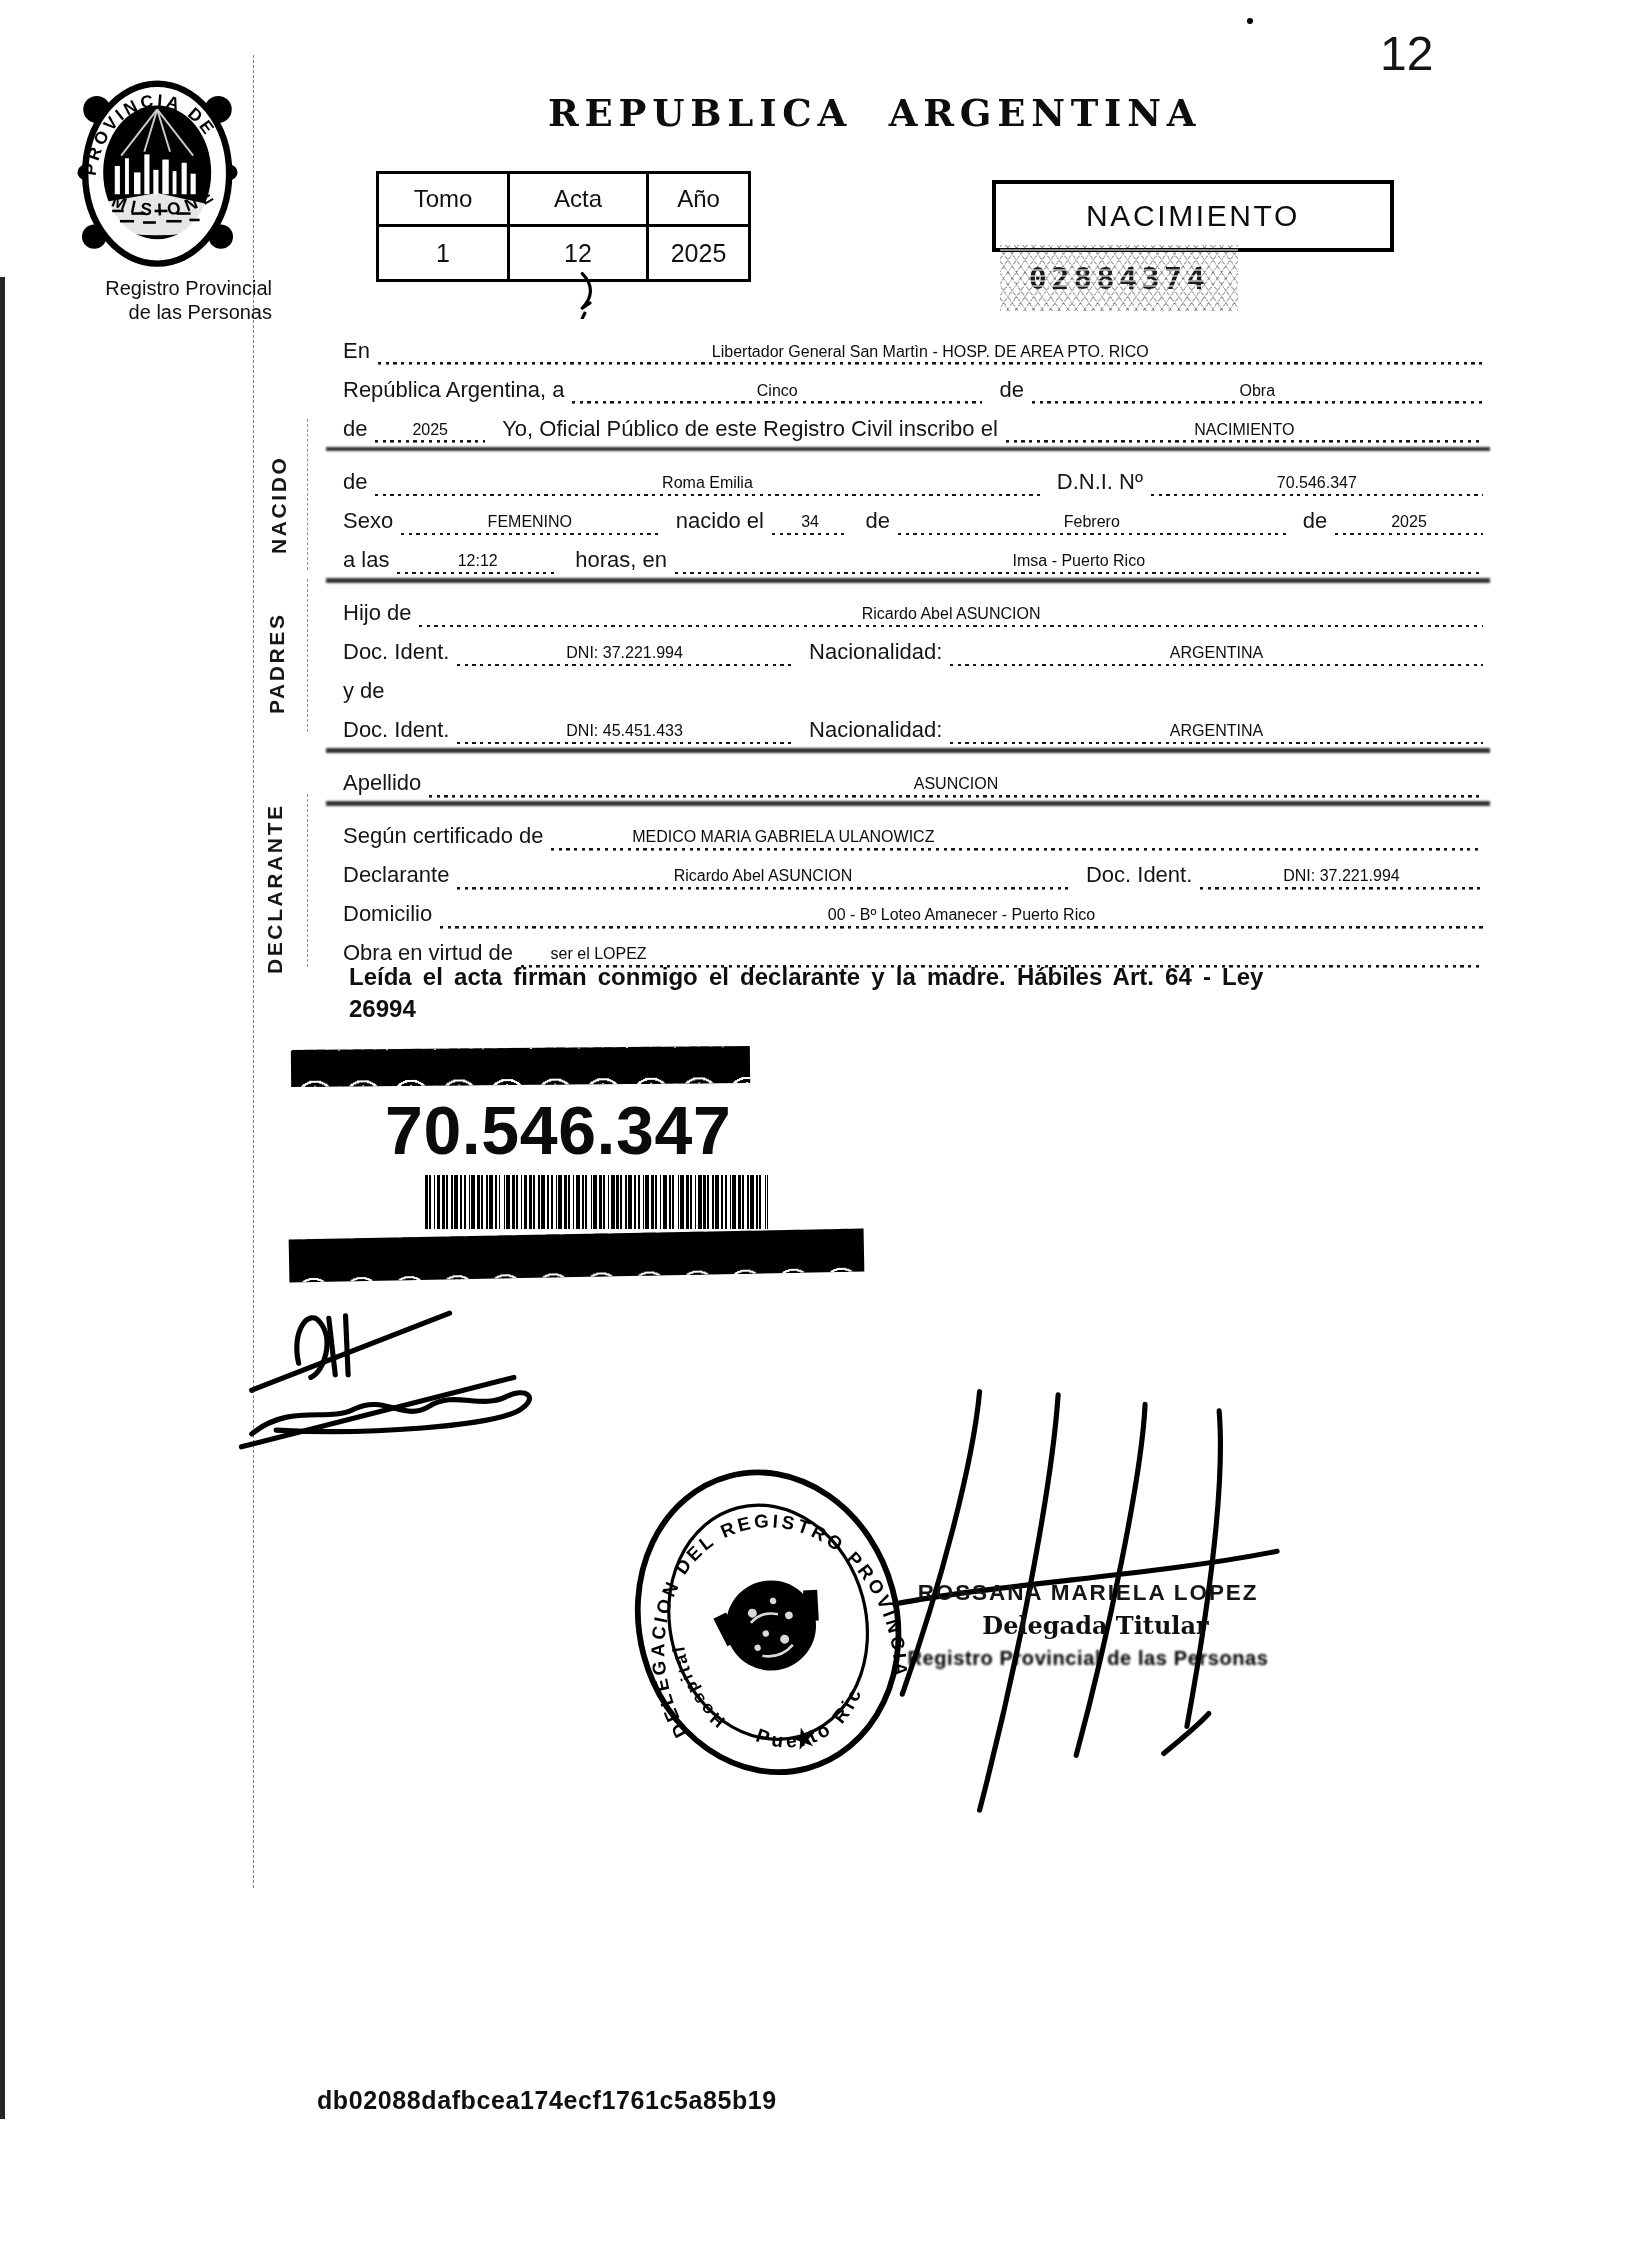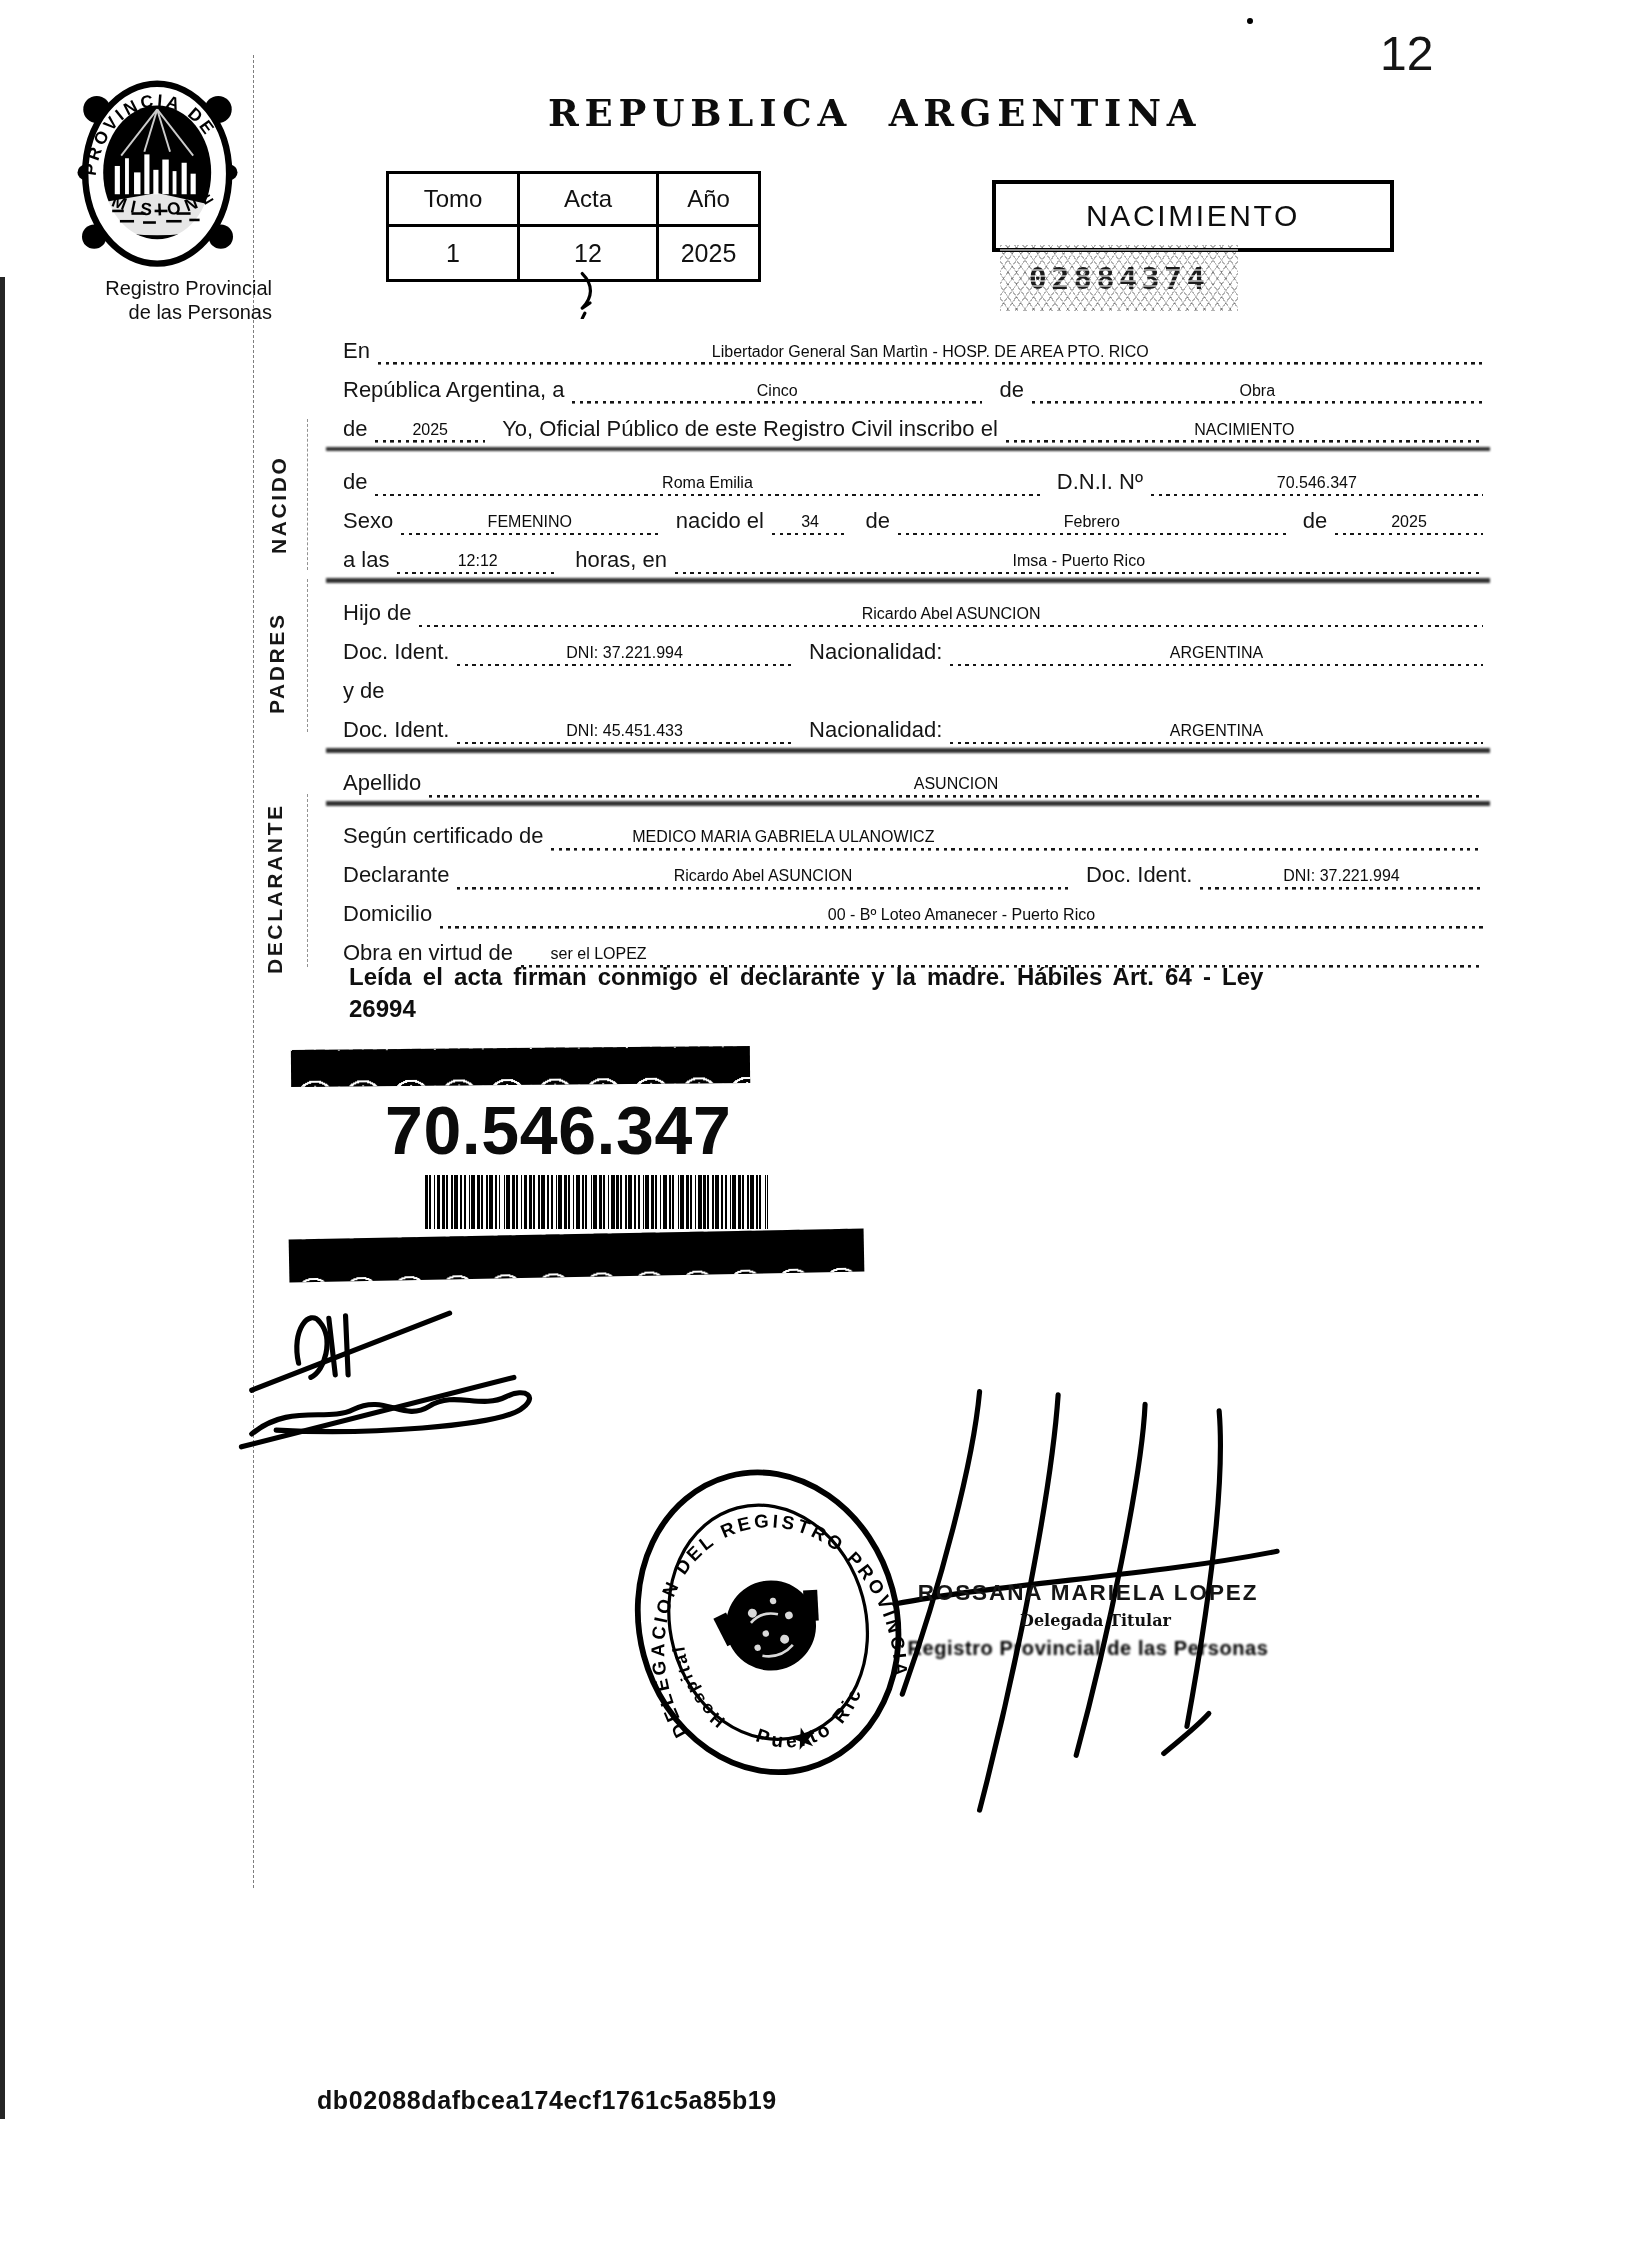--- a/index.html
+++ b/index.html
@@ -18,21 +18,21 @@
   
   .logo{position:absolute;left:72px;top:76px;width:171px;height:196px;}
   .logo-caption{position:absolute;left:40px;top:276px;width:232px;text-align:right;
                 font-size:20px;line-height:24px;color:#101010;}
 
   .title{position:absolute;left:548px;top:91px;width:644px;text-align:center;
          font-family:"DejaVu Serif",serif;font-weight:700;font-size:37px;
          letter-spacing:5.8px;word-spacing:18px;color:#0d0d0d;white-space:nowrap;}
 
   
-  .reg-table{position:absolute;left:386px;top:171px;border-collapse:collapse;}
+  .reg-table{position:absolute;left:376px;top:171px;border-collapse:collapse;}
   .reg-table td{border:3.2px solid #000;text-align:center;vertical-align:middle;
                 font-size:24px;color:#111;}
   .reg-table tr:first-child td{height:48px;}
   .reg-table tr:last-child td{height:50px;font-size:25px;}
   .c1{width:126px;} .c2{width:134px;} .c3{width:97px;}
 
   .table-squiggle{position:absolute;left:573px;top:271px;}
 
   
   .nac-box{position:absolute;left:992px;top:180px;width:394px;height:64px;border:4.5px solid #000;
@@ -83,21 +83,21 @@
               letter-spacing:0.6px;color:#0b0b0b;}
   .barcode{position:absolute;left:425px;top:1175px;width:343px;height:54px;
            background:repeating-linear-gradient(90deg,#000 0 2.6px,#fff 2.6px 3.9px,#000 3.9px 5.8px,#fff 5.8px 9px,#000 9px 10.3px,#fff 10.3px 11.6px,#000 11.6px 15.5px,#fff 15.5px 17.4px);}
 
   .sig-small{position:absolute;left:237px;top:1299px;}
   .stamp{position:absolute;left:625px;top:1460px;transform:rotate(-15deg);}
   .sig-big{position:absolute;left:883px;top:1385px;}
 
   .official{position:absolute;left:901px;top:1580px;width:374px;text-align:center;}
   .off-name{font-size:22.5px;font-weight:700;letter-spacing:1.9px;color:#151515;}
-  .off-role{font-family:"DejaVu Serif",serif;font-weight:700;font-size:16px;margin-top:5.2px;color:#101010;margin-left:15px;}
+  .off-role{font-family:"DejaVu Serif",serif;font-weight:700;font-size:24px;margin-top:5.2px;color:#101010;margin-left:15px;}
   .off-org{font-size:20px;font-weight:700;filter:blur(0.9px);margin-top:6.4px;letter-spacing:0.6px;color:#000;}
 
   .hash{position:absolute;left:317px;top:2086px;font-size:25px;font-weight:700;letter-spacing:0.6px;color:#101010;}
 </style>
 </head>
 <body>
 
 <div class="page">
 
   <div class="left-strip"></div>

